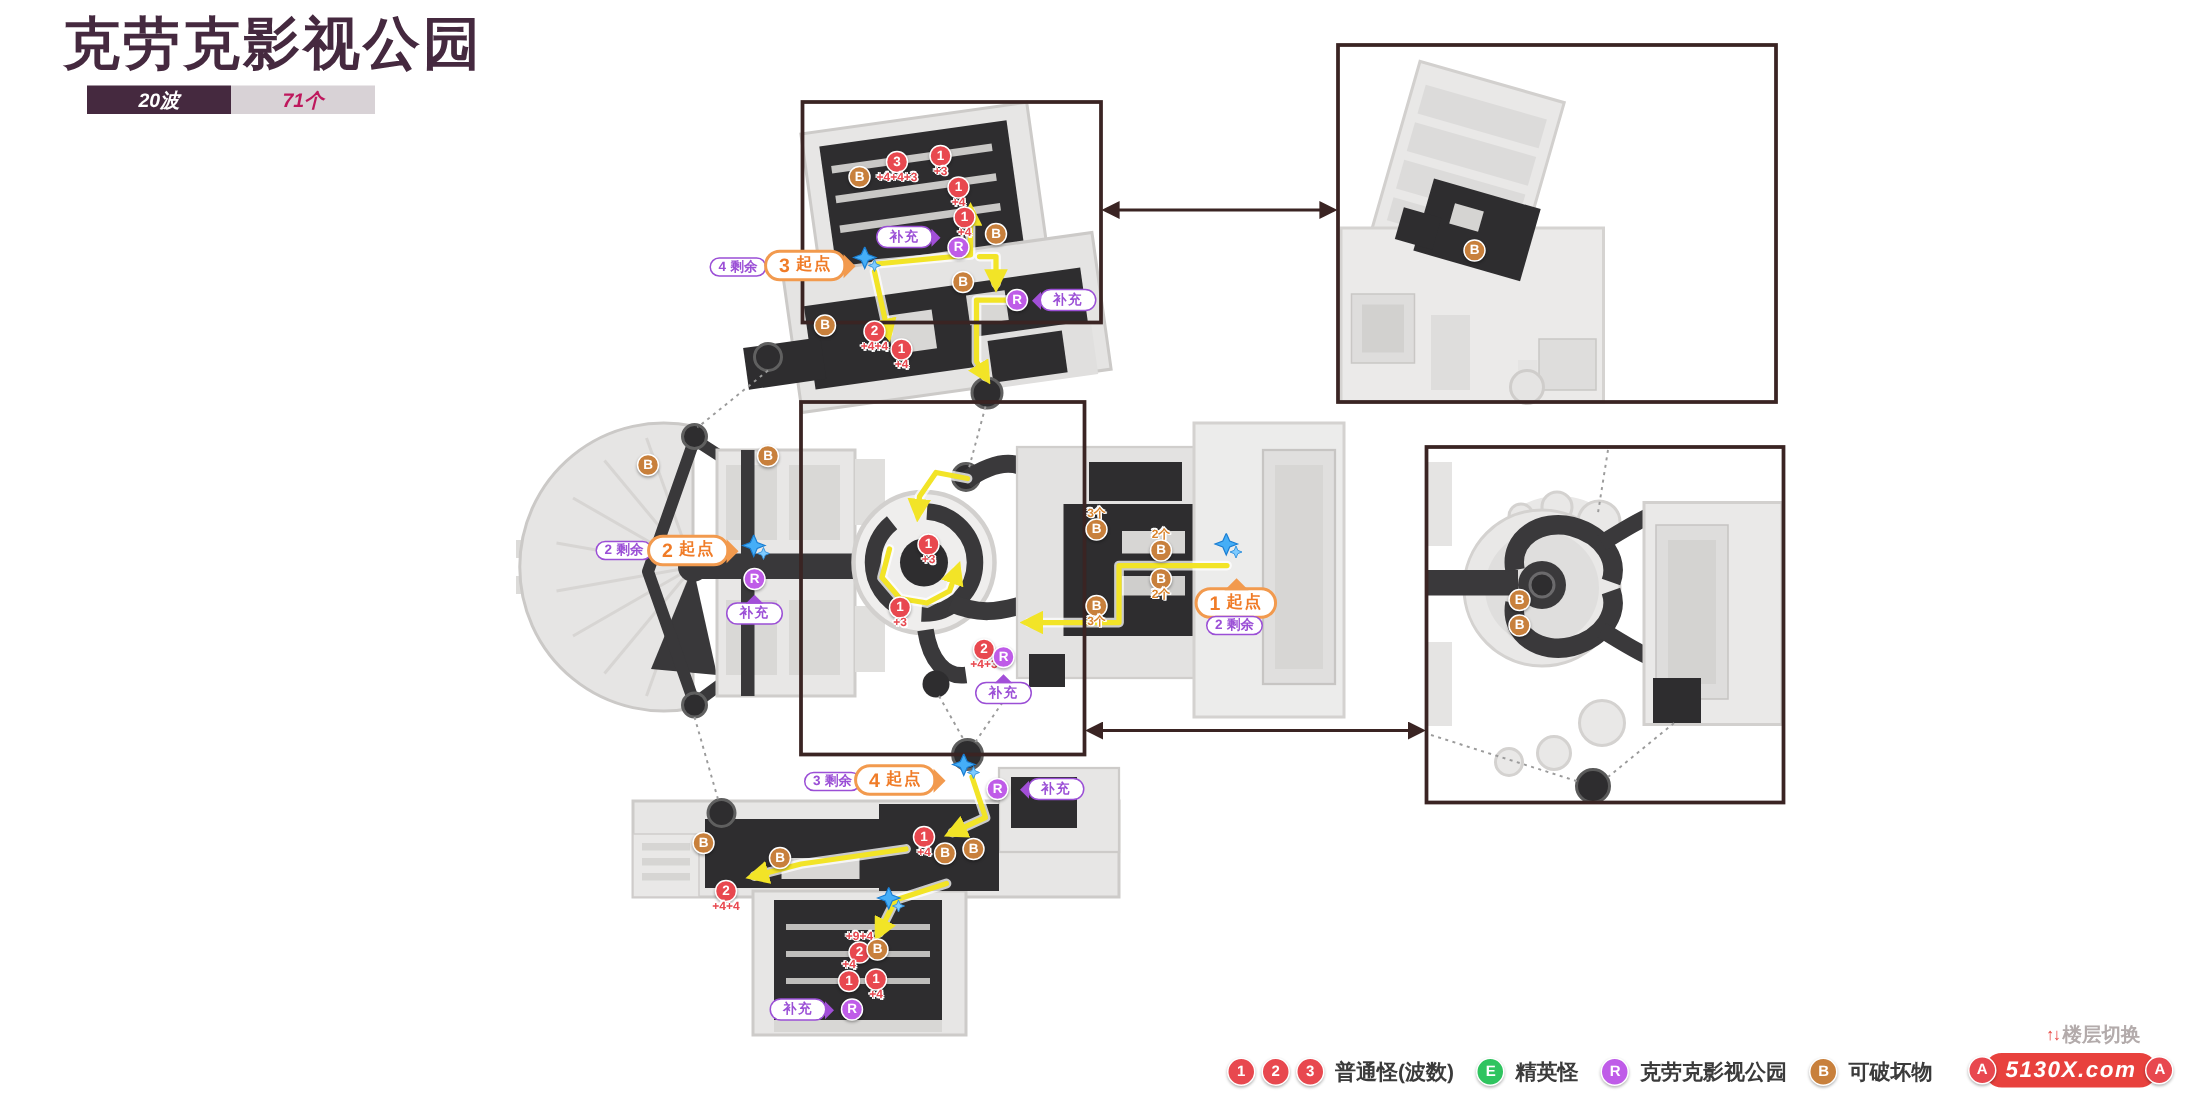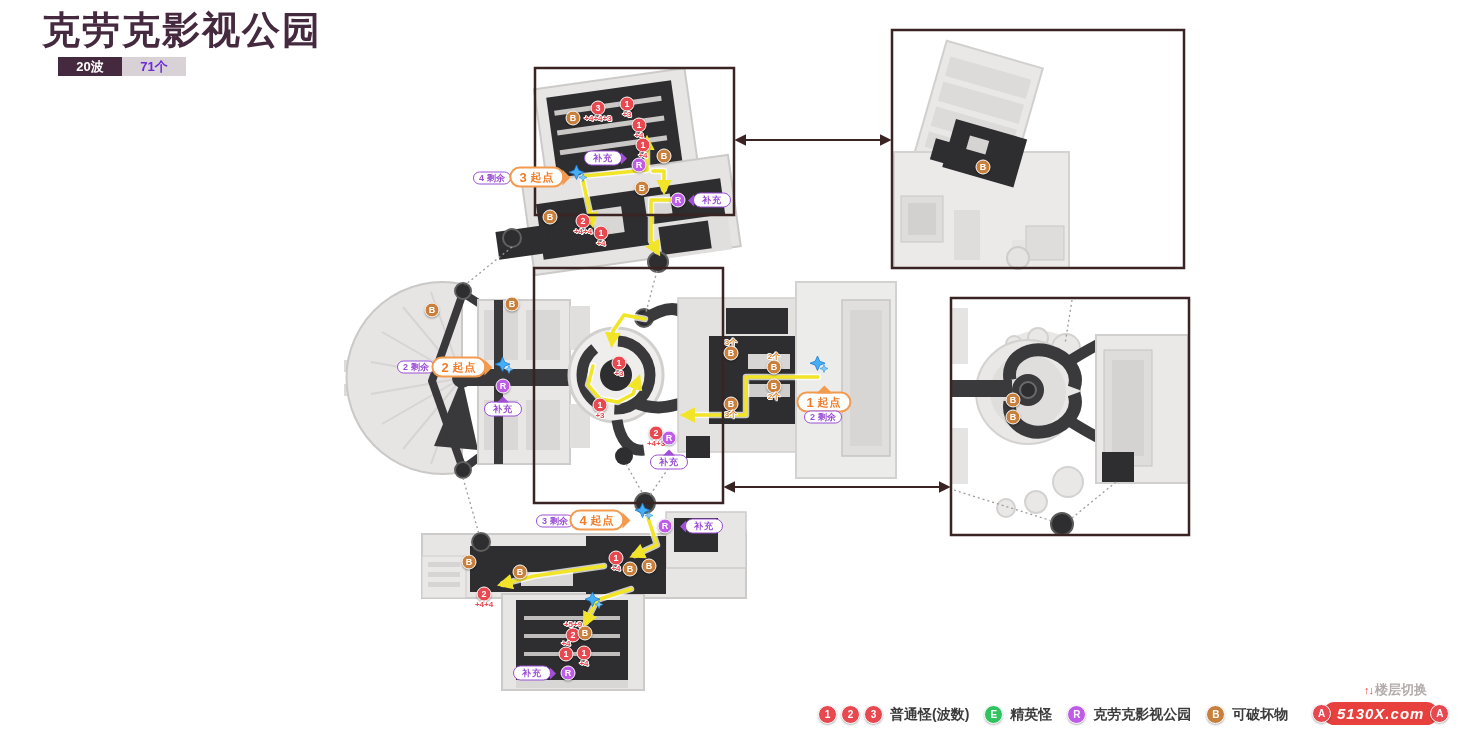--- a/index.html
+++ b/index.html
@@ -3,23 +3,23 @@
 <meta charset="utf-8">
 <style>
   html,body{margin:0;padding:0;background:#fff;}
   .stage{position:relative;width:1472px;height:739px;background:#fff;overflow:hidden;
          font-family:"Liberation Sans","DejaVu Sans",sans-serif;margin-left:26px;}
   #map-svg{position:absolute;left:0;top:0;z-index:1;}
   
   .header{position:absolute;left:16px;top:8px;z-index:6;}
   .header h1{margin:0;font-size:38px;font-weight:900;color:#45293f;letter-spacing:2px;line-height:1.2;}
   .badges{display:flex;margin-top:3px;margin-left:16px;}
-  .badge{width:64px;text-align:center;font-size:13px;font-weight:bold;padding:2px 0;line-height:1.2;}
+  .badge{width:96px;text-align:center;font-size:13px;font-weight:bold;padding:2px 0;line-height:1.2;font-style:italic;}
   .badge.dark{background:#45293f;color:#fff;}
-  .badge.light{background:#d8d2d6;color:#6d28d9;}
+  .badge.light{background:#d8d2d6;color:#be185d;}
   
   #overlay{position:absolute;left:0;top:0;width:100%;height:100%;z-index:2;}
   .mk{position:absolute;width:13px;height:13px;border-radius:50%;border:1.5px solid #fff;
       box-shadow:0 1px 2px rgba(0,0,0,.35);color:#fff;font-size:9px;font-weight:bold;
       display:flex;align-items:center;justify-content:center;transform:translate(-50%,-50%);
       line-height:1;z-index:3;}
   .mk-sub{position:absolute;left:50%;transform:translateX(-50%);font-size:8px;font-weight:900;
       white-space:nowrap;line-height:1;
       text-shadow:-1px 0 #fff,1px 0 #fff,0 -1px #fff,0 1px #fff,1px 1px #fff,-1px -1px #fff;}
   .mk-sub.below{top:13px;}
@@ -286,21 +286,21 @@
       <div class="mk" style="left: 406px; top: 310px; background: rgb(200, 128, 60);">B</div>
       <div class="mk" style="left: 486px; top: 304px; background: rgb(200, 128, 60);">B</div>
       <div class="mk" style="left: 477px; top: 386px; background: rgb(191, 92, 232);">R</div>
       <div class="mk" style="left: 639px; top: 526px; background: rgb(191, 92, 232);">R</div>
       <div class="mk" style="left: 590px; top: 558px; background: rgb(232, 72, 79);">1<span class="mk-sub below" style="color: rgb(232, 72, 79);">+4</span></div>
       <div class="mk" style="left: 604px; top: 569px; background: rgb(200, 128, 60);">B</div>
       <div class="mk" style="left: 623px; top: 566px; background: rgb(200, 128, 60);">B</div>
       <div class="mk" style="left: 494px; top: 572px; background: rgb(200, 128, 60);">B</div>
       <div class="mk" style="left: 443px; top: 562px; background: rgb(200, 128, 60);">B</div>
       <div class="mk" style="left: 458px; top: 594px; background: rgb(232, 72, 79);">2<span class="mk-sub below" style="color: rgb(232, 72, 79);">+4+4</span></div>
-      <div class="mk" style="left: 547px; top: 635px; background: rgb(232, 72, 79);">2<span class="mk-sub above" style="color: rgb(232, 72, 79);">+5+9</span></div>
+      <div class="mk" style="left: 547px; top: 635px; background: rgb(232, 72, 79);">2<span class="mk-sub above" style="color: rgb(232, 72, 79);">+9+4</span></div>
       <div class="mk" style="left: 559px; top: 633px; background: rgb(200, 128, 60);">B</div>
       <div class="mk" style="left: 540px; top: 654px; background: rgb(232, 72, 79);">1<span class="mk-sub above" style="color: rgb(232, 72, 79);">+4</span></div>
       <div class="mk" style="left: 558px; top: 653px; background: rgb(232, 72, 79);">1<span class="mk-sub below" style="color: rgb(232, 72, 79);">+4</span></div>
       <div class="mk" style="left: 542px; top: 673px; background: rgb(191, 92, 232);">R</div>
       <div class="mk" style="left: 957px; top: 167px; background: rgb(200, 128, 60);">B</div>
       <div class="mk" style="left: 987px; top: 400px; background: rgb(200, 128, 60);">B</div>
       <div class="mk" style="left: 987px; top: 417px; background: rgb(200, 128, 60);">B</div>
       <div class="pill remain" style="left: 466px; top: 178px;">
         <span class="num">4</span>
         <span class="lbl">剩余</span>

